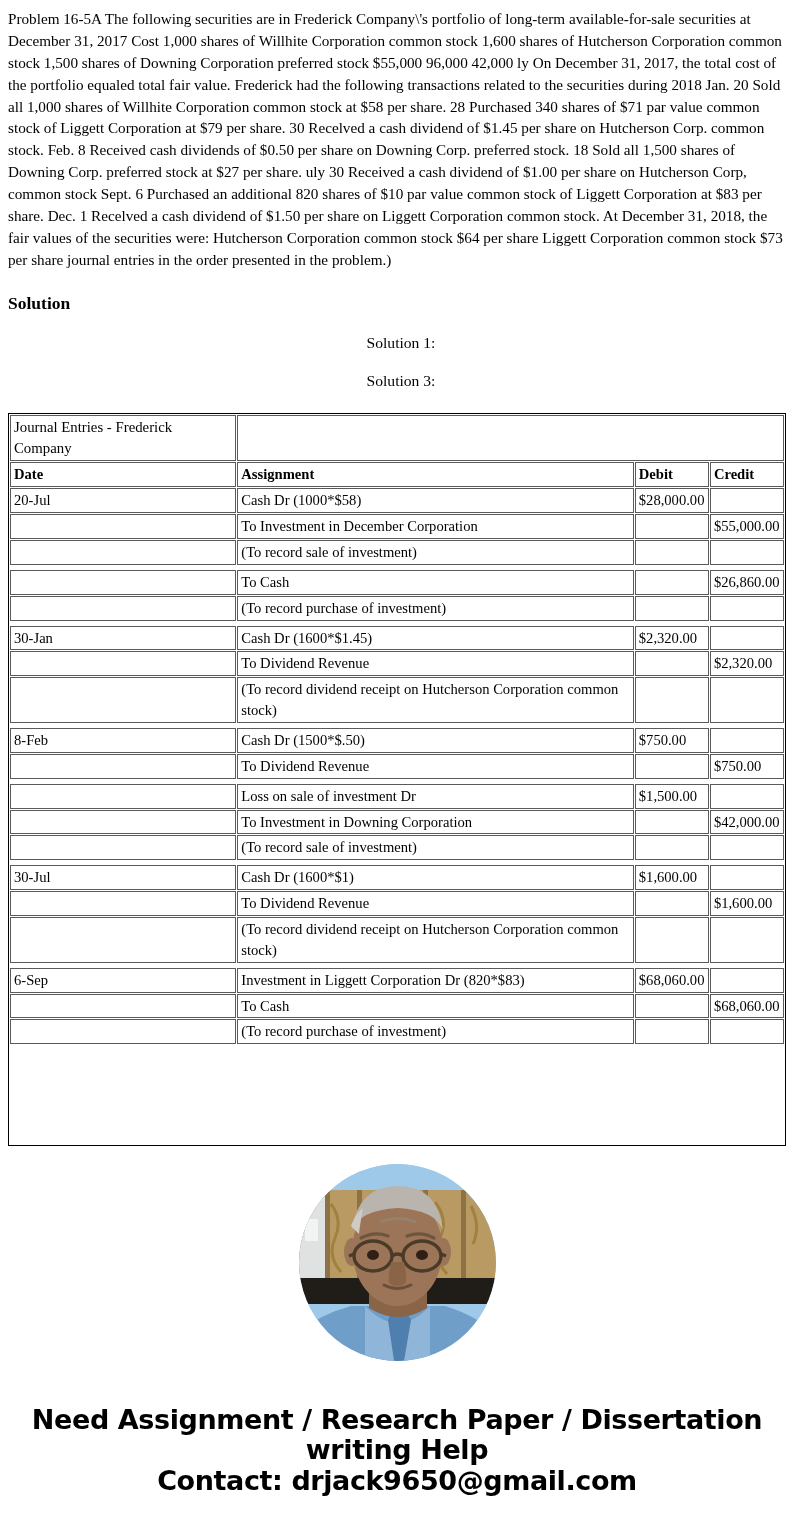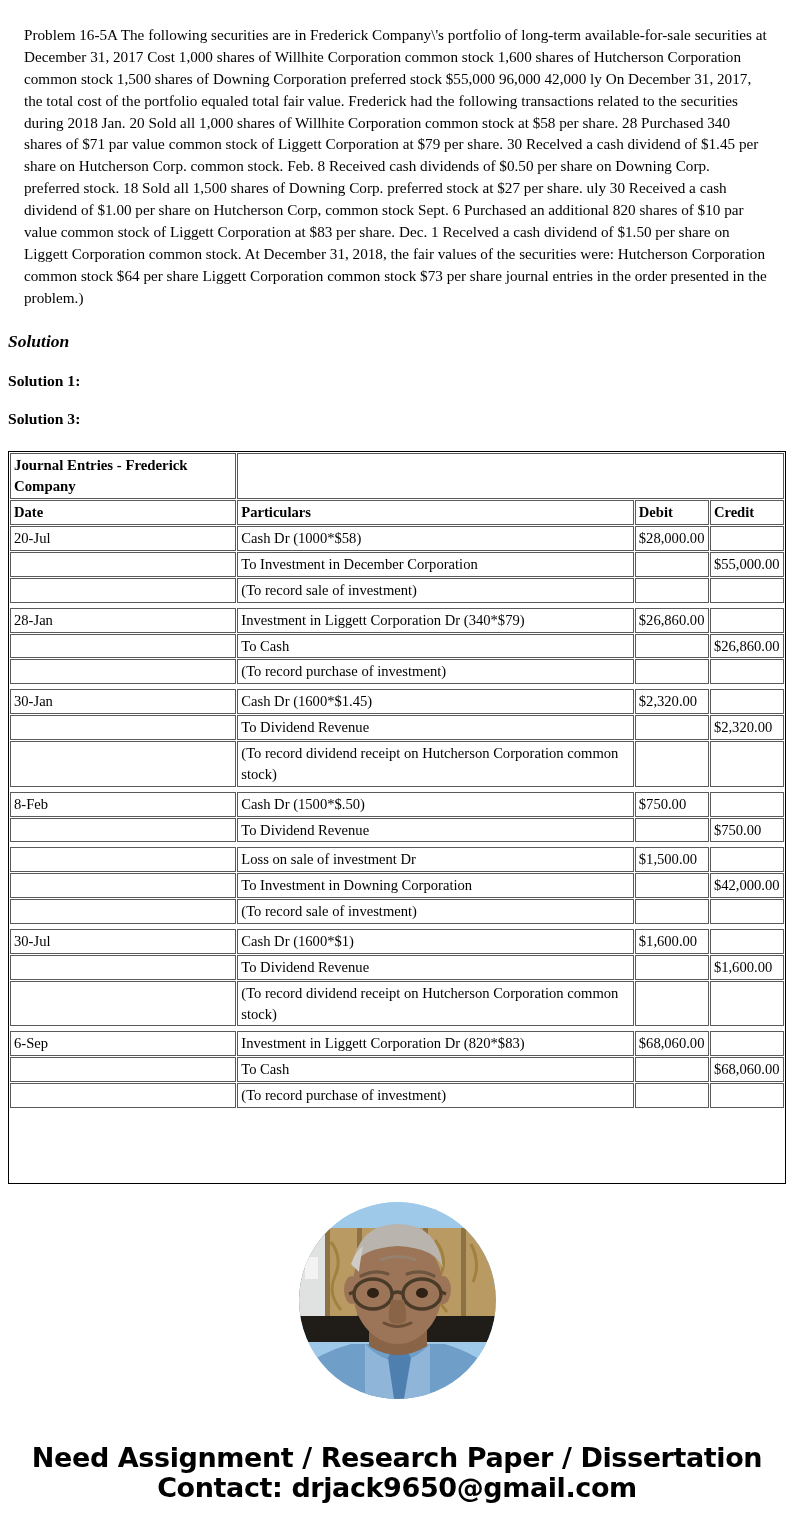--- a/index.html
+++ b/index.html
@@ -19,36 +19,36 @@
     box-sizing: border-box;
     position: relative;
   }
 
   
   .problem {
     font-size: 15.2px;
     line-height: 1.44;
     text-align: left;
     padding: 8px 10px 0 8px;
-    margin: 16px;
+    margin: 0;
   }
 
   
   .solution-h1 {
     font-size: 17.5px;
     font-weight: bold;
     margin: 22px 0 12px 8px;
     line-height: 1.2;
-    font-style: italic;
   }
   .solution-h2 {
     font-size: 15.6px;
-    font-weight: bold;
+    font-weight: normal;
     margin: 20px 0 0 8px;
     line-height: 1.2;
+    text-align: center;
   }
 
   
   .table-wrap {
     margin: 22px 0 0 8px;
     width: 778px;
     height: 733px;       
     overflow: hidden;
     border: 1px solid #000;
     box-sizing: border-box;
@@ -69,21 +69,21 @@
     line-height: 1.43;
     background: #fff;
     overflow: hidden;
   }
   col.c-date      { width: 226px; }
   col.c-partic    { width: 396px; }
   col.c-debit     { width: 74px; }
   col.c-credit    { width: 74px; }
 
   td.title-cell {
-    font-weight: bold;
+    font-weight: normal;
     font-size: 14.8px;
   }
   td.blank-span {
     border: none;
     background: #fff;
   }
   td.colhead {
     font-weight: bold;
   }
   td.indent {
@@ -147,21 +147,21 @@
           <col class="c-debit">
           <col class="c-credit">
       </colgroup>
       <tbody id="journal-body">
           <tr>
             <td class="title-cell">Journal Entries - Frederick Company</td>
             <td class="blank-span" colspan="3"></td>
           </tr>
           <tr>
             <td class="colhead">Date</td>
-            <td class="colhead">Particulars</td>
+            <td class="colhead">Assignment</td>
             <td class="colhead">Debit</td>
             <td class="colhead">Credit</td>
           </tr>
           <tr>
             <td>20-Jul</td>
             <td>Cash Dr (1000*$58)</td>
             <td>$28,000.00</td>
             <td></td>
           </tr>
           <tr>
@@ -173,26 +173,20 @@
           <tr>
             <td></td>
             <td>(To record sale of investment)</td>
             <td></td>
             <td></td>
           </tr>
           <tr class="group-gap">
             <td></td>
             <td></td>
             <td></td>
-            <td></td>
-          </tr>
-          <tr>
-            <td>28-Jan</td>
-            <td>Investment in Liggett Corporation Dr (340*$79)</td>
-            <td>$26,860.00</td>
             <td></td>
           </tr>
           <tr>
             <td></td>
             <td class="indent">To Cash</td>
             <td></td>
             <td>$26,860.00</td>
           </tr>
           <tr>
             <td></td>
@@ -360,16 +354,17 @@
           <path d="M92 98 q-4 18 -1 22 q7 4 15 0 q3 -4 -1 -22" fill="#8a6446"></path>
           <path d="M85 121 q13 7 27 0" stroke="#6b4e35" stroke-width="3" fill="none" stroke-linecap="round"></path>
           <path d="M81 58 q18 -7 36 0" stroke="#8f8a82" stroke-width="3" fill="none" opacity="0.55"></path>
         </g>
       </svg>
     </div>
   </div>
 
   <div class="promo">
     <div>Need Assignment / Research Paper / Dissertation</div>
+    <div>writing Help</div>
     <div class="line3">Contact: drjack9650@gmail.com</div>
   </div>
 
 </div>
 
 </body></html>

